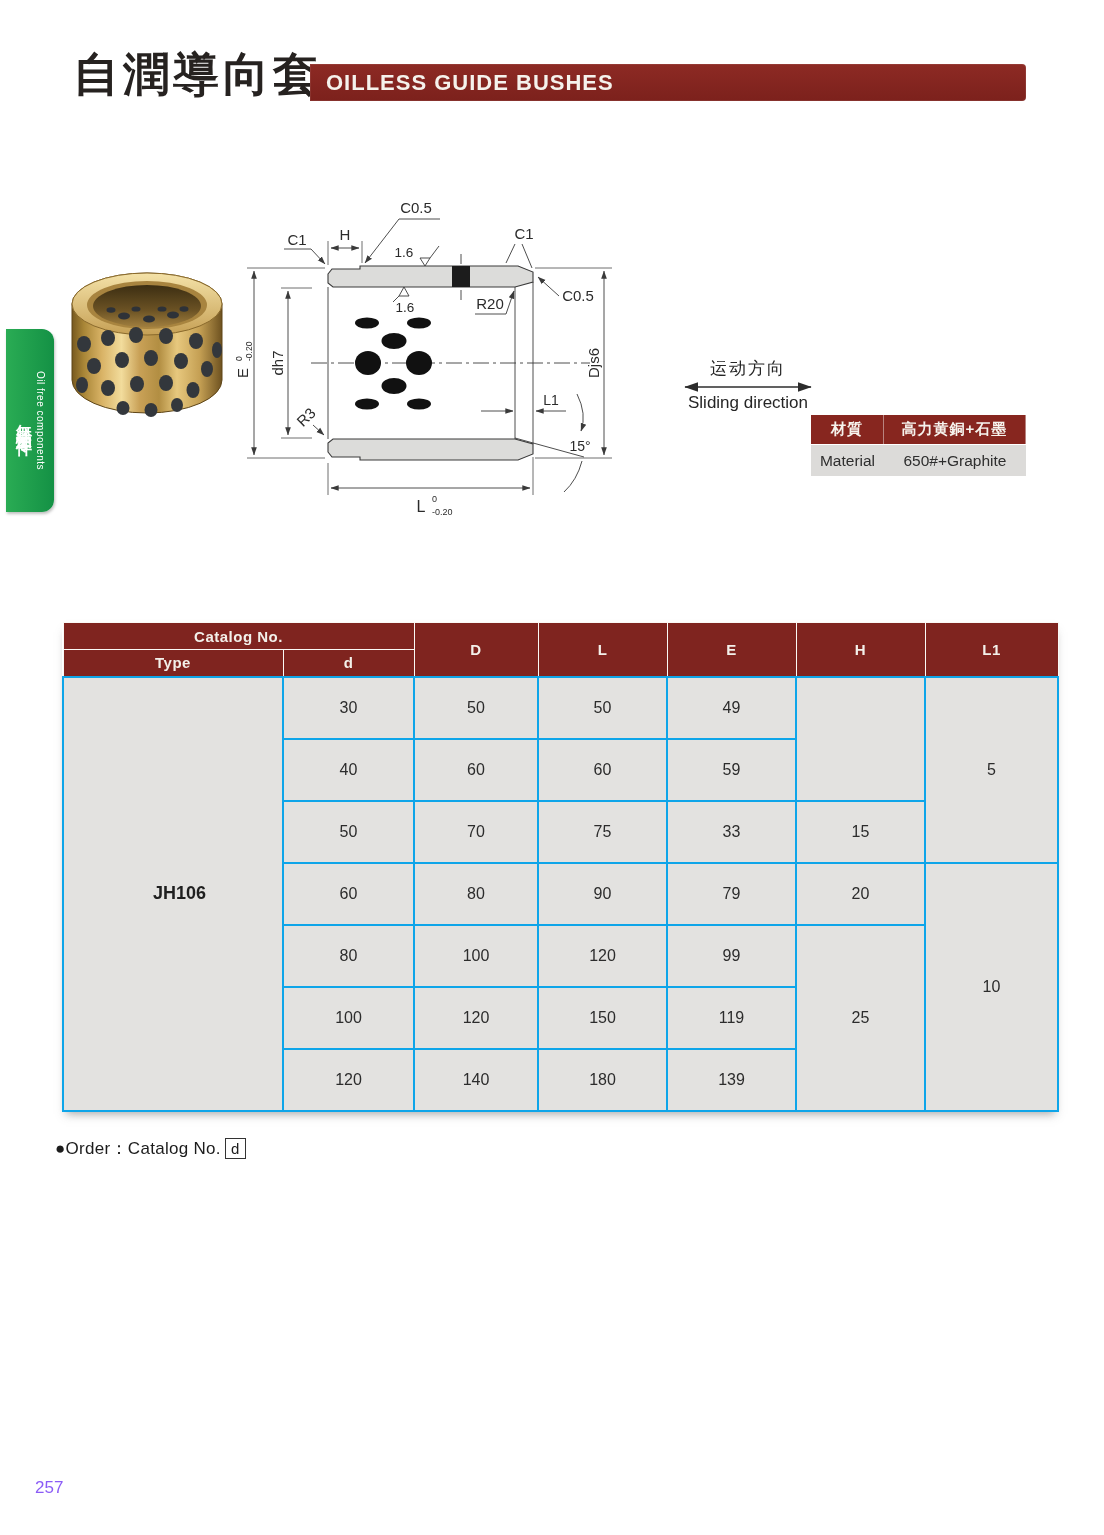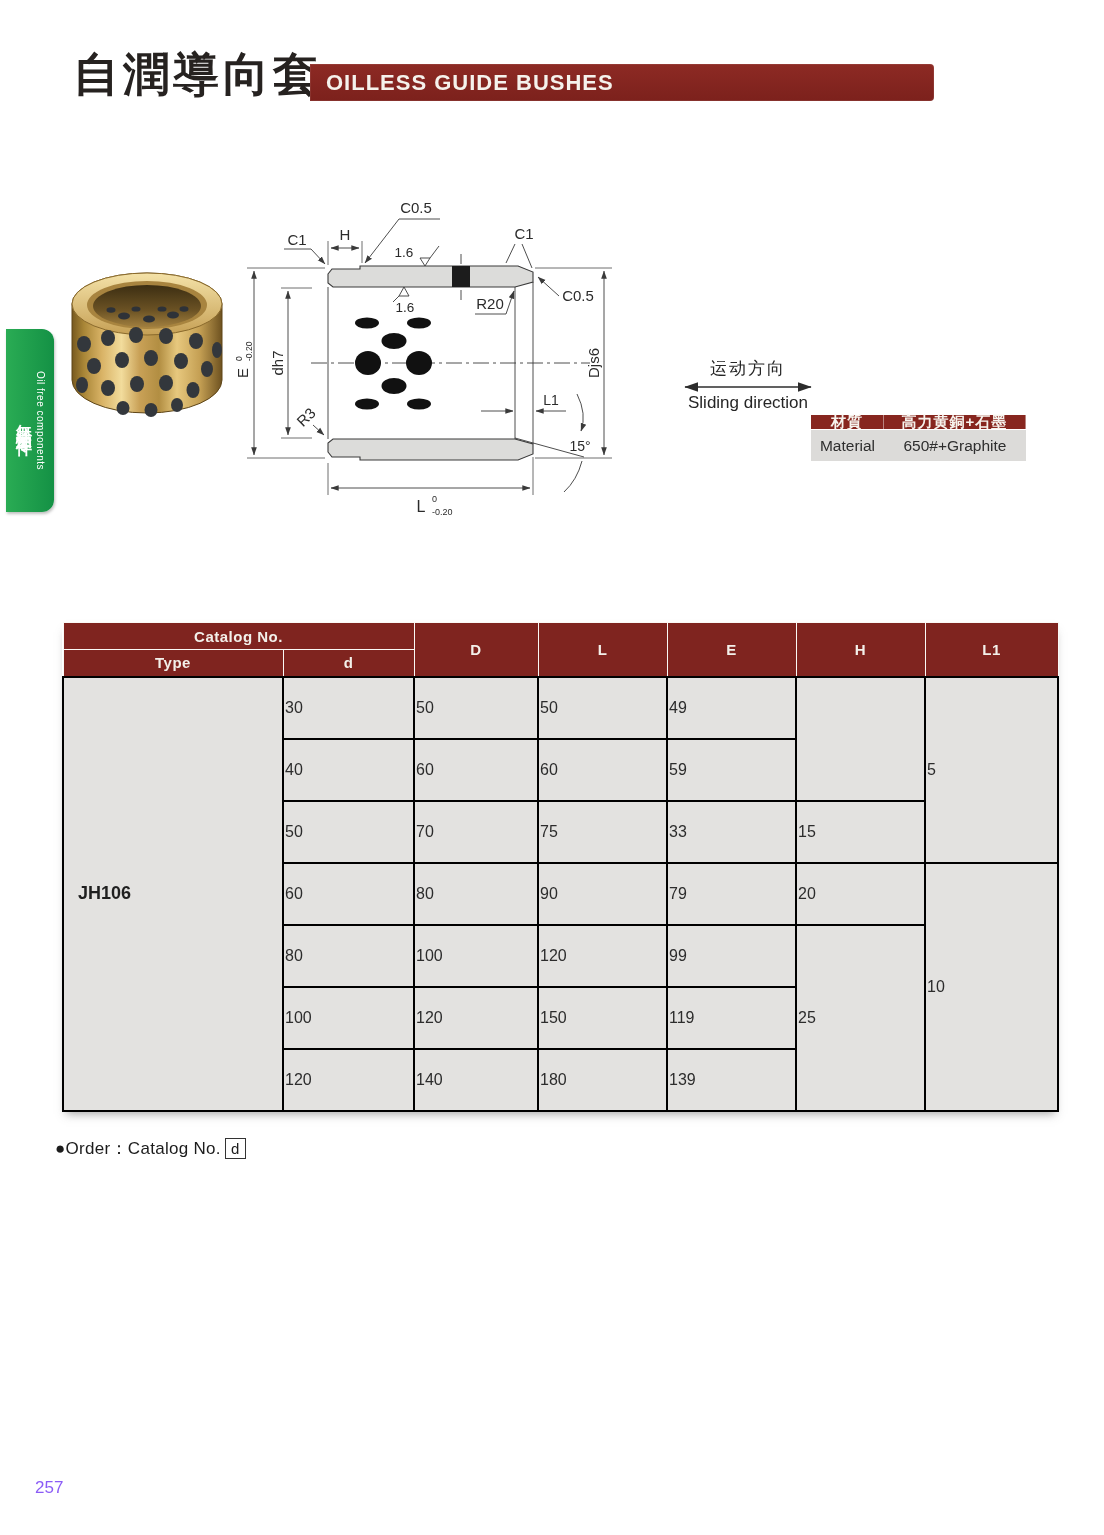--- a/index.html
+++ b/index.html
@@ -6,21 +6,21 @@
   body{
     width:1104px;height:1535px;position:relative;background:#fff;
     font-family:"Liberation Sans","DejaVu Sans",sans-serif;color:#222;overflow:hidden;
   }
   
   .title-cjk{
     position:absolute;left:73px;top:48px;font-size:46px;font-weight:900;
     color:#262220;letter-spacing:4px;line-height:52px;white-space:nowrap;
   }
   .banner{
-    position:absolute;left:310px;top:64px;width:624px;height:37px;
+    position:absolute;left:310px;top:64px;width:716px;height:37px;
     background:linear-gradient(180deg,#8d2a24,#7c211c);border-radius:0 4px 4px 0;
     display:flex;align-items:center;box-shadow:inset 0 0 0 1px rgba(255,255,255,.08);
   }
   .banner span{
     color:#f5f2ec;font-size:22px;font-weight:bold;letter-spacing:1px;padding-left:16px;
   }
   
   .side-tab{
     position:absolute;left:6px;top:329px;width:48px;height:183px;
     background:linear-gradient(90deg,#2aac54,#149145);
@@ -43,39 +43,39 @@
   .sliding .cjk{font-size:17px;letter-spacing:2px;}
   .sliding .en{font-size:17px;}
   .sliding svg{display:block;margin:1px auto 0;}
   
   .material{
     position:absolute;left:811px;top:415px;width:215px;
     display:grid;grid-template-columns:73px 142px;grid-auto-rows:auto;
   }
   .material .cell{display:flex;align-items:center;justify-content:center;}
   .material .hd{
-    background:#87261f;color:#f6f3ed;font-weight:bold;font-size:15px;height:14px;
+    background:#87261f;color:#f6f3ed;font-weight:bold;font-size:15px;height:29px;
     border-right:1px solid #b9837f;letter-spacing:1px;
   }
   .material .hd:last-of-type{border-right:none;}
   .material .bd{
     background:#dcdbd9;color:#2e2e2e;font-size:15.5px;height:31px;margin-top:1px;
   }
   
   .spec-table{
     position:absolute;left:62px;top:622px;border-collapse:collapse;
     box-shadow:0 6px 9px -4px rgba(80,80,80,.5);
   }
   .spec-table th{
     background:#7f241f;color:#f3f0ea;font-weight:bold;font-size:15px;
     border:1.5px solid #faf8f5;letter-spacing:.5px;
   }
   .spec-table td{
-    background:#e3e2e0;color:#2c2c2c;font-size:16px;text-align:left;
-    border:2px solid #000000;
+    background:#e3e2e0;color:#2c2c2c;font-size:16px;text-align:center;
+    border:2px solid #0ea5e9;
   }
   .spec-table .hrow{height:27px;}
   .spec-table .brow{height:62px;}
   .spec-table .type-cell{font-size:18px;font-weight:bold;color:#1f1f1f;padding-left:14px;}
   
   .order-line{
     position:absolute;left:55px;top:1137px;display:flex;align-items:center;
     font-size:17px;color:#1c1c1c;letter-spacing:.3px;
   }
   .order-line .box{

